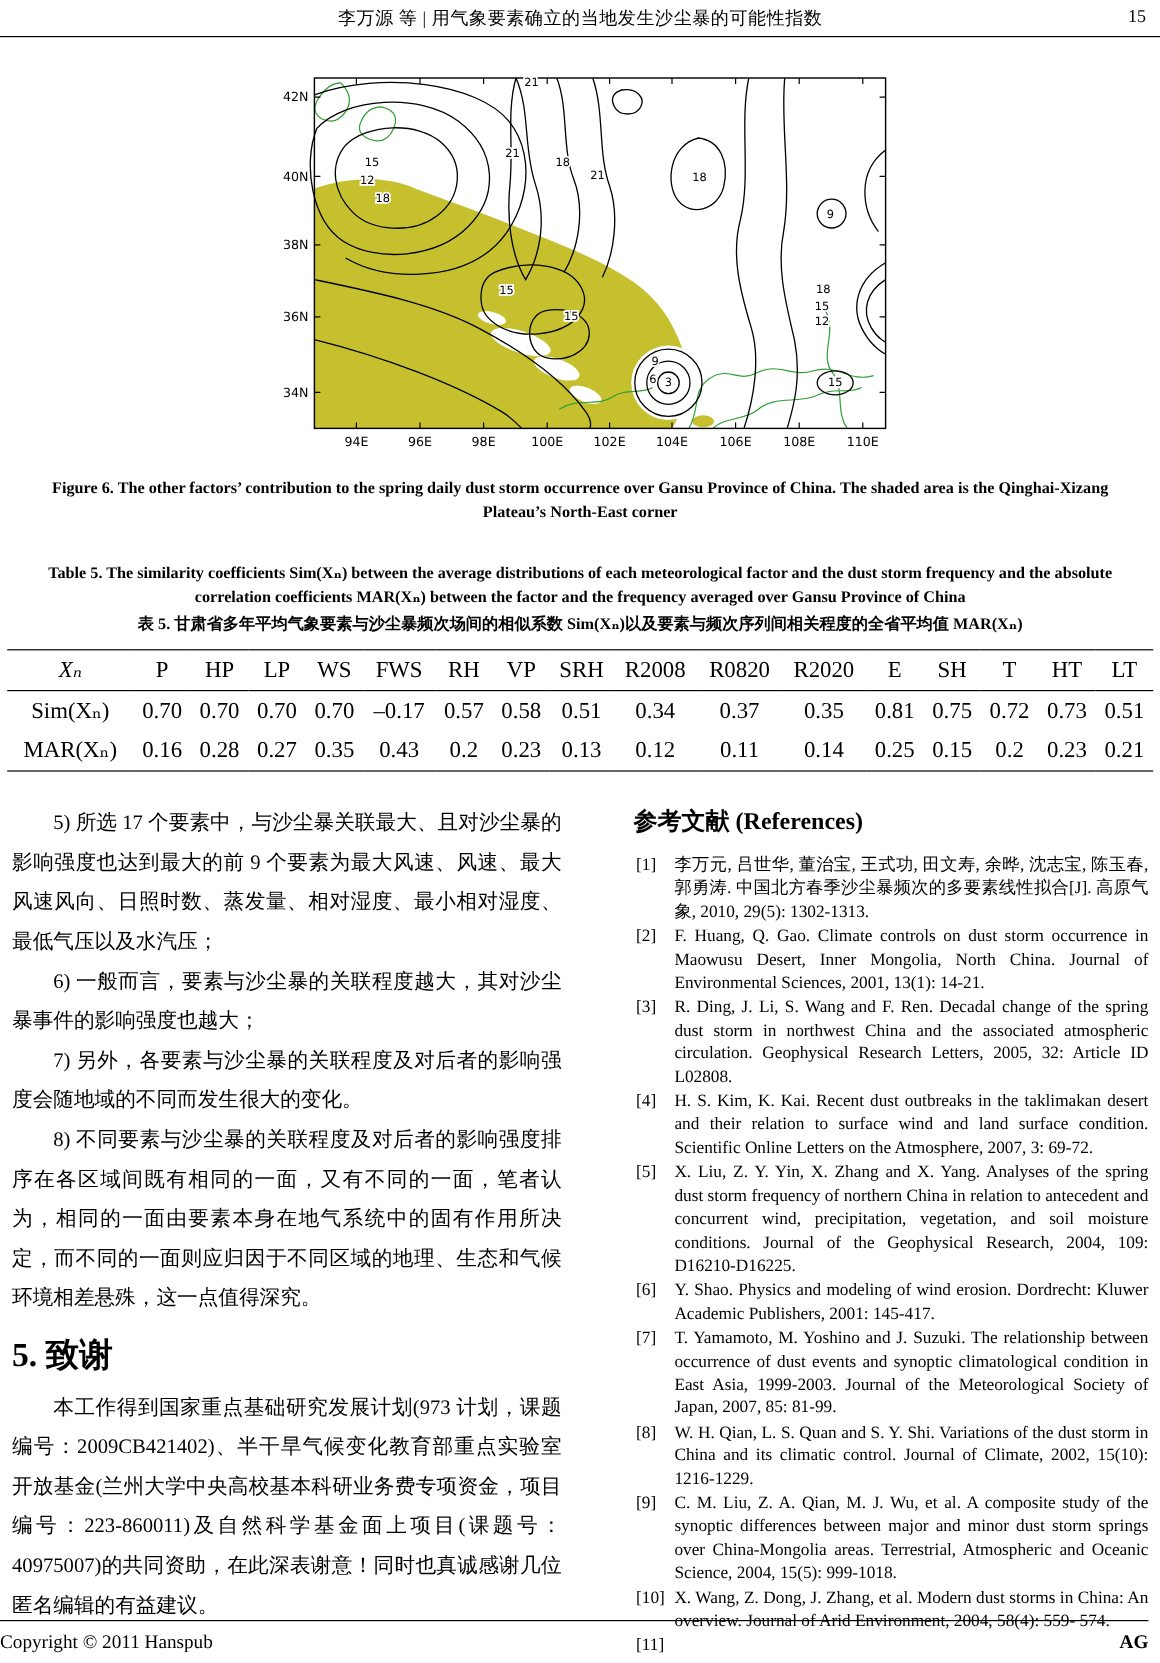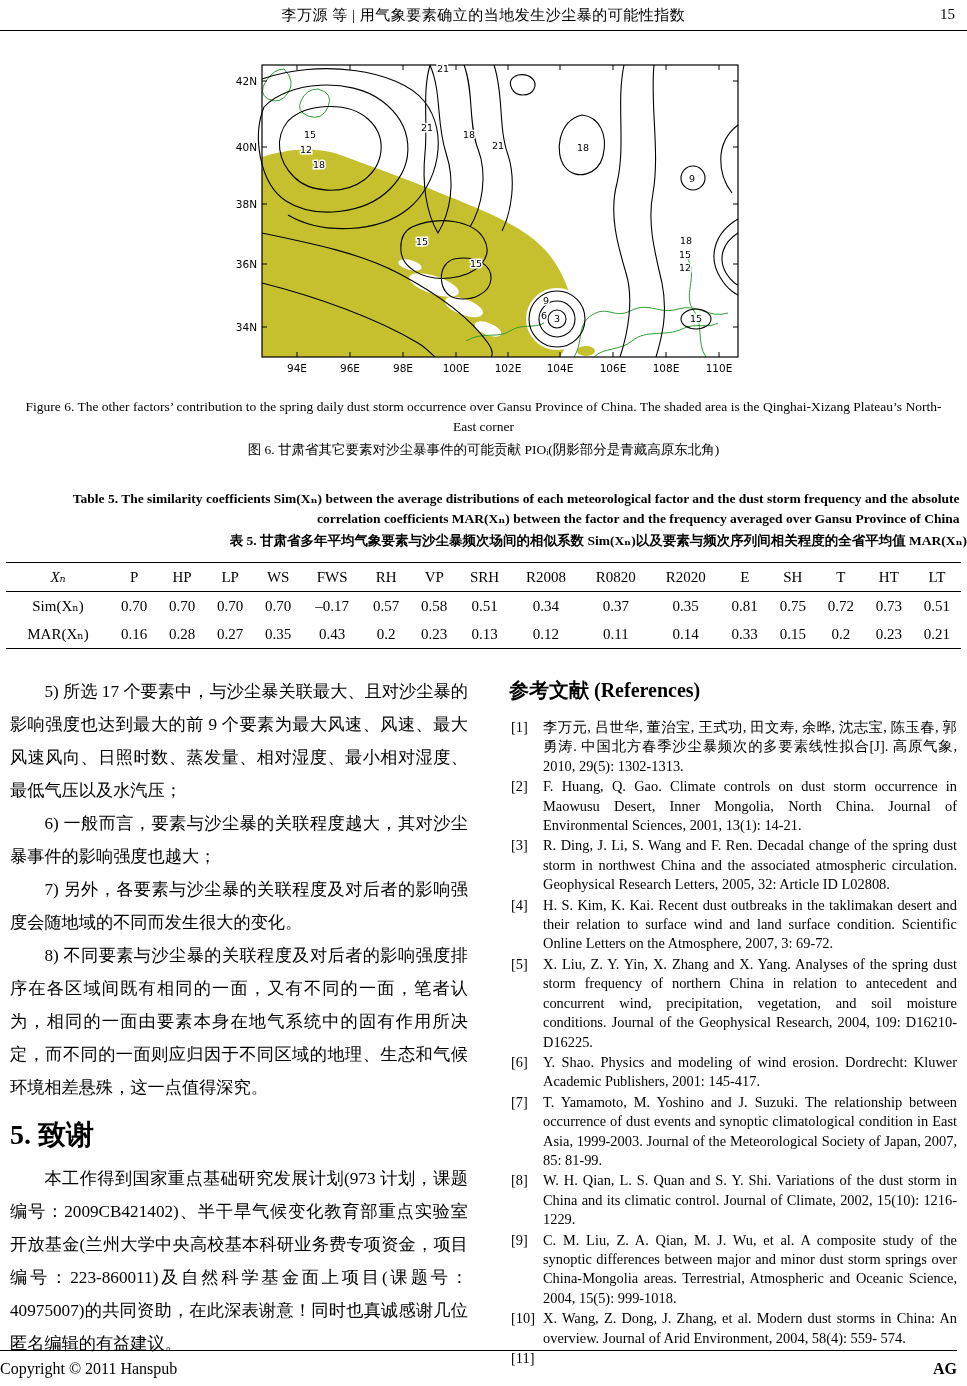--- a/index.html
+++ b/index.html
@@ -7,34 +7,34 @@
         font-family:"Liberation Serif","DejaVu Serif",serif;color:#000;}
   
   header{position:relative;padding:6px 10px 5px;border-bottom:1.5px solid #000;}
   .htitle{text-align:center;font-size:15px;letter-spacing:.5px;}
   .hpage{position:absolute;right:12px;top:6px;font-size:15px;}
   
   .map-wrap{width:515px;margin:30px auto 0;}
   svg{display:block;}
   .tick{font-family:"DejaVu Sans",sans-serif;font-size:10.5px;fill:#000;}
   .clab{font-family:"DejaVu Sans",sans-serif;font-size:9.5px;fill:#000;paint-order:stroke;stroke:#fff;stroke-width:3px;}
-  .figcap{font-weight:normal;text-align:center;}
+  .figcap{font-weight:bold;text-align:center;}
   .figcap.en{font-size:13.5px;line-height:1.5;max-width:935px;margin:16px auto 0;}
   .figcap.zh{font-size:13.5px;margin-top:3px;}
-  .tabcap{font-weight:bold;text-align:right;}
+  .tabcap{font-weight:bold;text-align:center;}
   .tabcap.en{font-size:13.5px;line-height:1.5;max-width:952px;margin:30px auto 0;}
   .tabcap.zh{font-size:13.5px;margin-top:3px;}
   
   table.sim{width:955px;margin:12px auto 0;border-collapse:collapse;border-top:1.6px solid #000;border-bottom:1.6px solid #000;
-            font-size:15px;}
+            font-size:19px;}
   table.sim thead tr{border-bottom:1px solid #000;}
   table.sim th,table.sim td{padding:5px 2px;text-align:center;font-weight:normal;}
   table.sim th.xn{font-style:italic;}
   
-  .cols{display:flex;gap:41px;margin:26px 10px 0;}
+  .cols{display:flex;gap:60px;margin:26px 10px 0;}
   .col-left{width:458px;flex:none;}
   .col-right{flex:1;min-width:0;}
   .col-left p{margin:0;font-size:17.2px;line-height:33px;text-align:justify;text-indent:2em;}
   .col-left h2{font-size:28px;margin:12px 0 8px;text-indent:0;}
   .col-right h2{font-size:20px;margin:2px 0 14px;}
   ol.refs{list-style:none;margin:0;padding:0;}
   ol.refs li{position:relative;padding-left:34px;font-size:14.4px;line-height:19.4px;text-align:justify;margin:0 0 1px;}
   .refno{position:absolute;left:2px;top:0;}
   
   footer{position:absolute;left:0;right:10px;bottom:8px;border-top:1.5px solid #000;
@@ -160,21 +160,20 @@
         <text x="459" y="197" class="clab" text-anchor="middle">15</text>
         <text x="459" y="210" class="clab" text-anchor="middle">12</text>
         <text x="470" y="261" class="clab" text-anchor="middle">15</text>
         <text x="320" y="243" class="clab" text-anchor="middle">9</text>
         <text x="318" y="258" class="clab" text-anchor="middle">6</text>
         <text x="331" y="261" class="clab" text-anchor="middle">3</text>
       </svg>
   </div>
 
   <div class="figcap en">Figure 6. The other factors’ contribution to the spring daily dust storm occurrence over Gansu Province of China. The shaded area is the Qinghai-Xizang Plateau’s North-East corner</div>
-  <div class="figcap zh">图 6. 甘肃省其它要素对沙尘暴事件的可能贡献 PIOᵢ(阴影部分是青藏高原东北角)</div>
 
   <div class="tabcap en">Table 5. The similarity coefficients Sim(Xₙ) between the average distributions of each meteorological factor and the dust storm frequency and the absolute correlation coefficients MAR(Xₙ) between the factor and the frequency averaged over Gansu Province of China</div>
   <div class="tabcap zh">表 5. 甘肃省多年平均气象要素与沙尘暴频次场间的相似系数 Sim(Xₙ)以及要素与频次序列间相关程度的全省平均值 MAR(Xₙ)</div>
 
   <table class="sim">
     <thead>
       <tr id="thead-row">
           <th class="xn">Xₙ</th>
           <th>P</th>
           <th>HP</th>
@@ -220,21 +219,21 @@
           <td>0.28</td>
           <td>0.27</td>
           <td>0.35</td>
           <td>0.43</td>
           <td>0.2</td>
           <td>0.23</td>
           <td>0.13</td>
           <td>0.12</td>
           <td>0.11</td>
           <td>0.14</td>
-          <td>0.33</td>
+          <td>0.25</td>
           <td>0.15</td>
           <td>0.2</td>
           <td>0.23</td>
           <td>0.21</td>
         </tr>
       </tbody>
   </table>
 
   <main class="cols">
     <section class="col-left">

